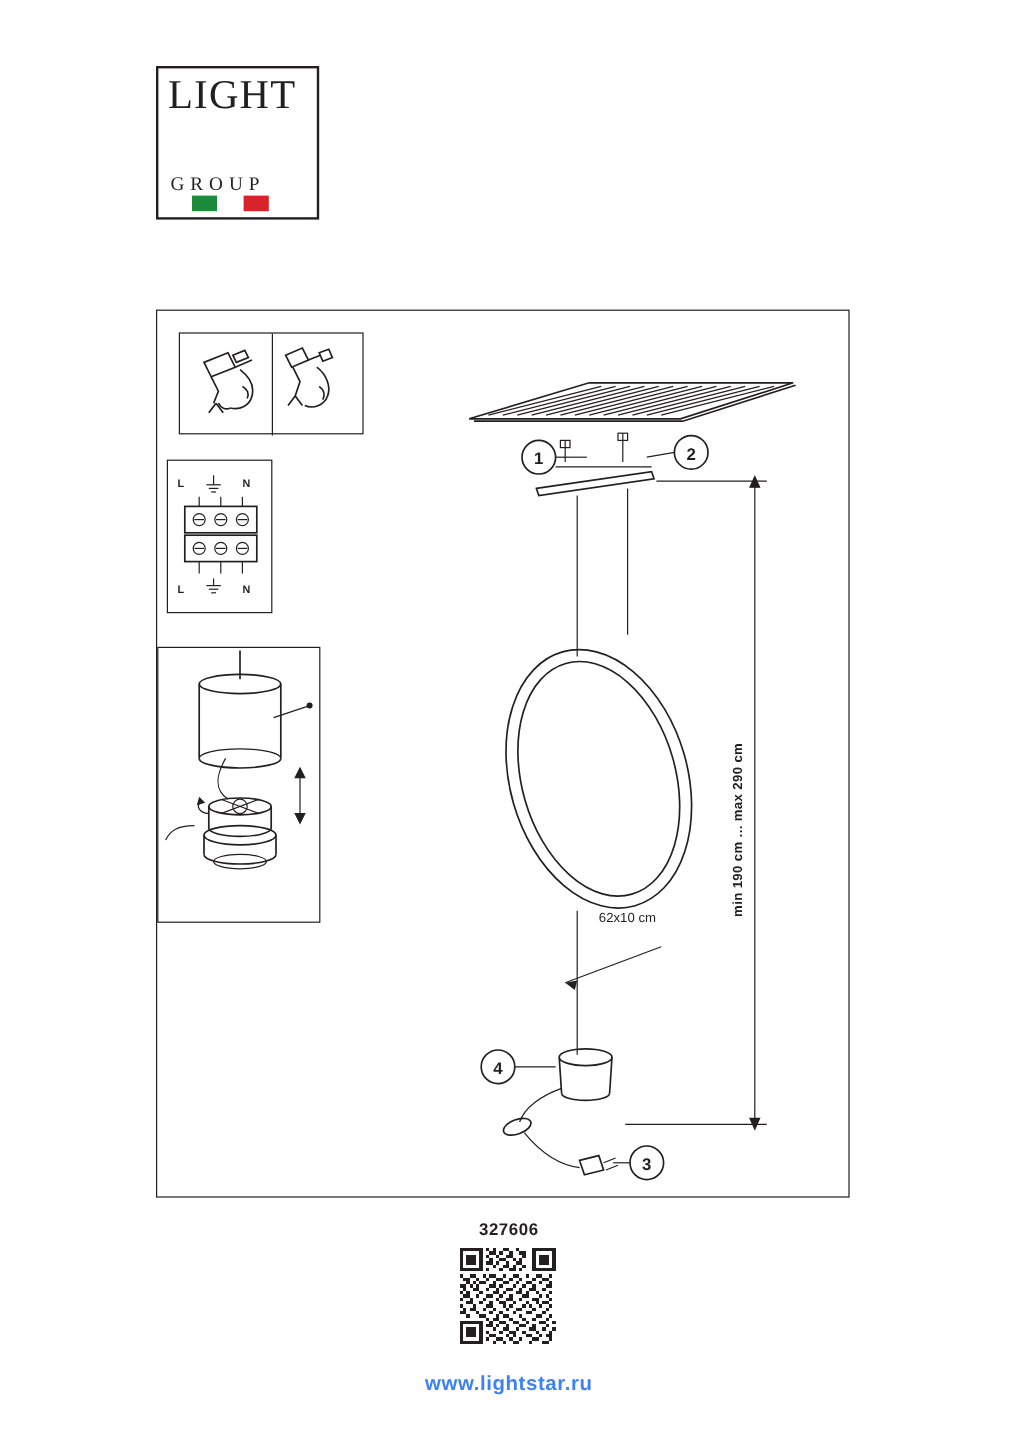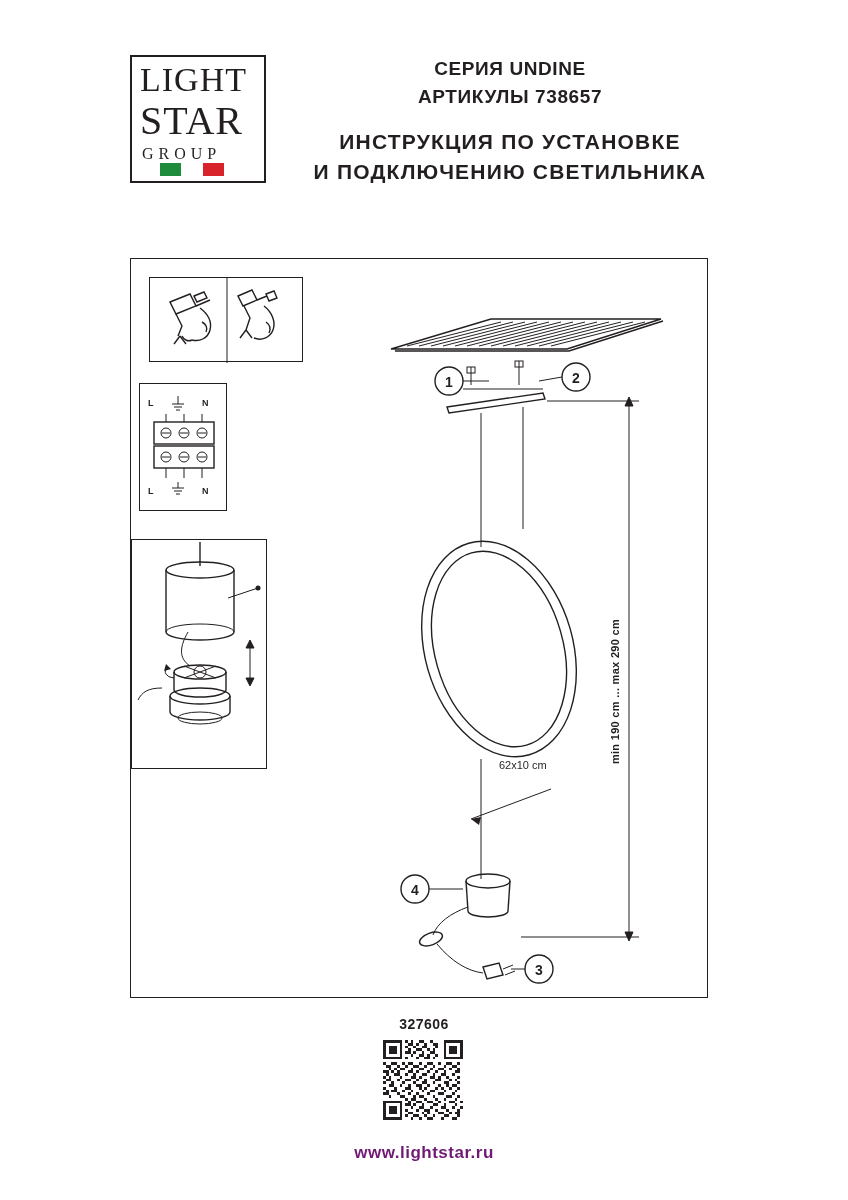--- a/index.html
+++ b/index.html
@@ -138,21 +138,21 @@
     height: 80px;
   }
   .site {
     position: absolute;
     left: 0; right: 0;
     top: 1143px;
     text-align: center;
     font-size: 17px;
     font-weight: bold;
     letter-spacing: 0.5px;
-    color: #701a75;
+    color: #3b82f6;
   }
 
   
   svg { display: block; overflow: visible; }
   .stk { fill: none; stroke: #231f20; stroke-width: 1.4; }
   .stk-thin { fill: none; stroke: #231f20; stroke-width: 1; }
   .fil { fill: #231f20; }
 
   .lbl-vert {
     position: absolute;
@@ -184,35 +184,28 @@
     font-family: "Liberation Sans", sans-serif;
   }
 </style>
 </head>
 <body>
 
 <div class="page">
 
   <div class="logo-box">
     <div class="logo-light">LIGHT</div>
-    <div class="logo-star">STAR</div>
     <div class="logo-group">GROUP</div>
     <div class="logo-flag">
       <i class="flag-g"></i>
         <i class="flag-w"></i>
         <i class="flag-r"></i>
     </div>
   </div>
 
-  <div class="head-text">
-    <div class="head-line-1">СЕРИЯ UNDINE</div>
-    <div class="head-line-2">АРТИКУЛЫ 738657</div>
-    <div class="head-title">ИНСТРУКЦИЯ ПО УСТАНОВКЕ</div>
-    <div class="head-title" style="margin-top:0">И ПОДКЛЮЧЕНИЮ СВЕТИЛЬНИКА</div>
-  </div>
 
   <div class="frame">
 
     <div class="inner-box box-tools">
       <svg width="154" height="85" viewBox="0 0 154 85">
 
         <line x1="77" y1="0" x2="77" y2="85" class="stk-thin"></line>
 
         <g>
           <path class="stk" d="M20 24 l20 -8 l6 12 l-20 8 z"></path>

